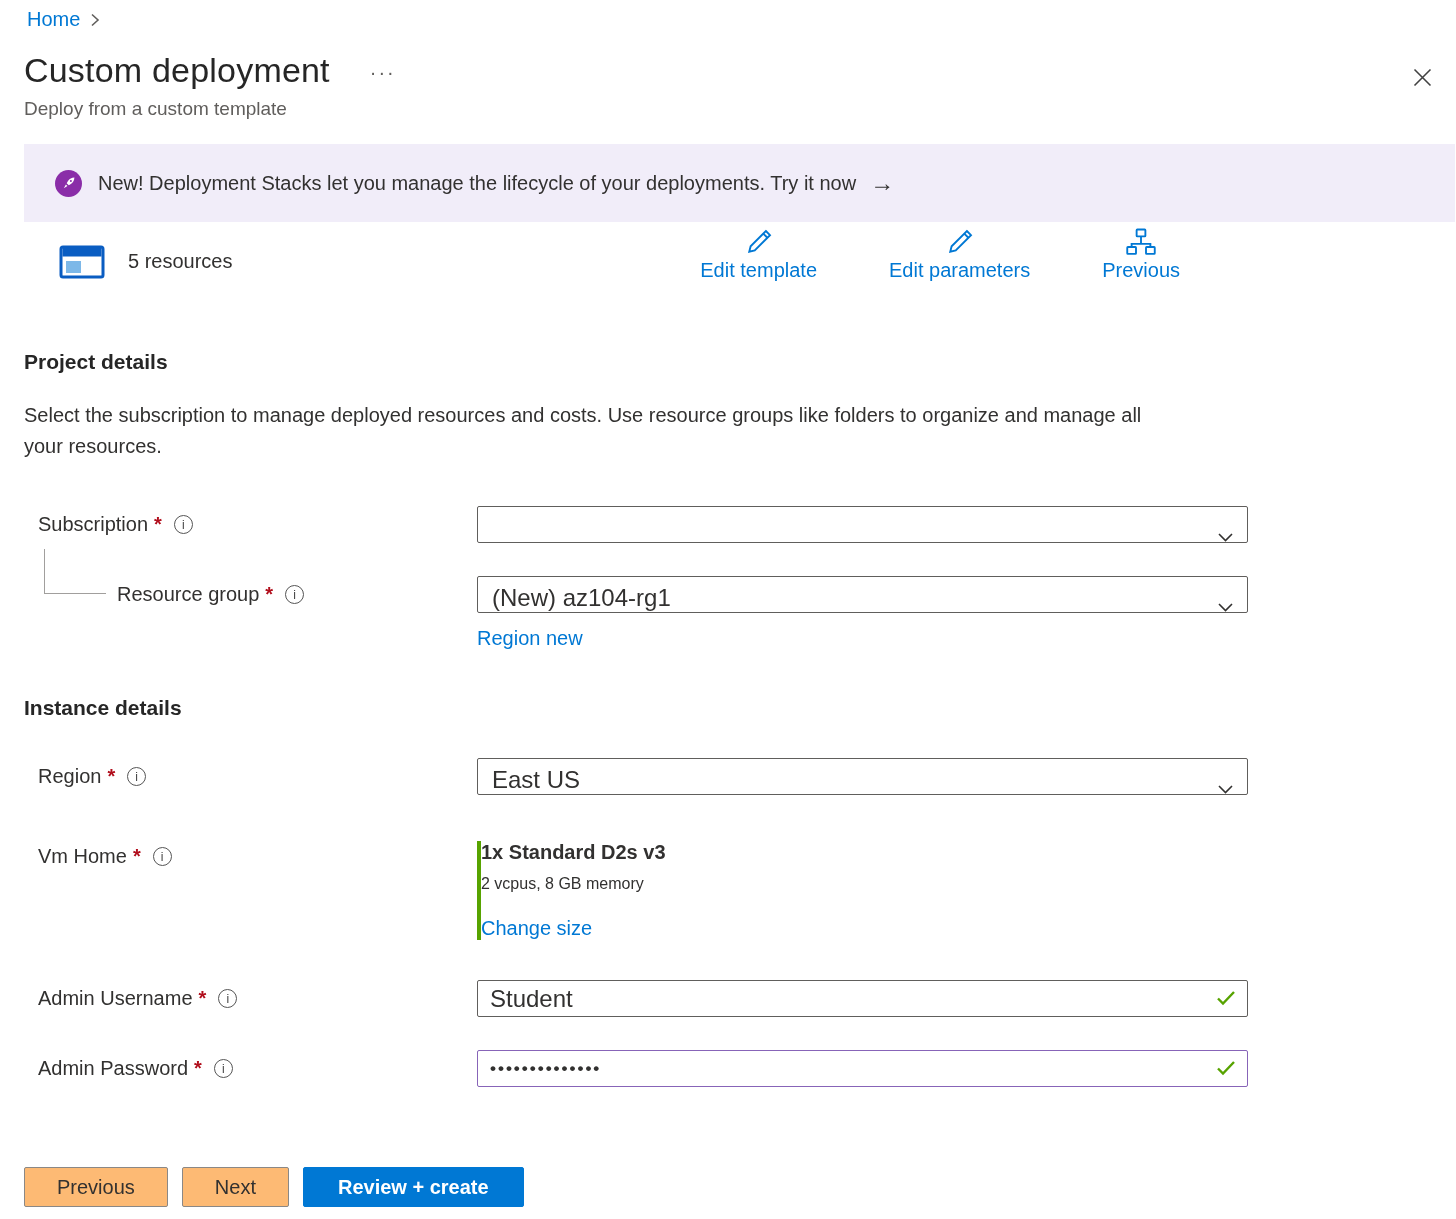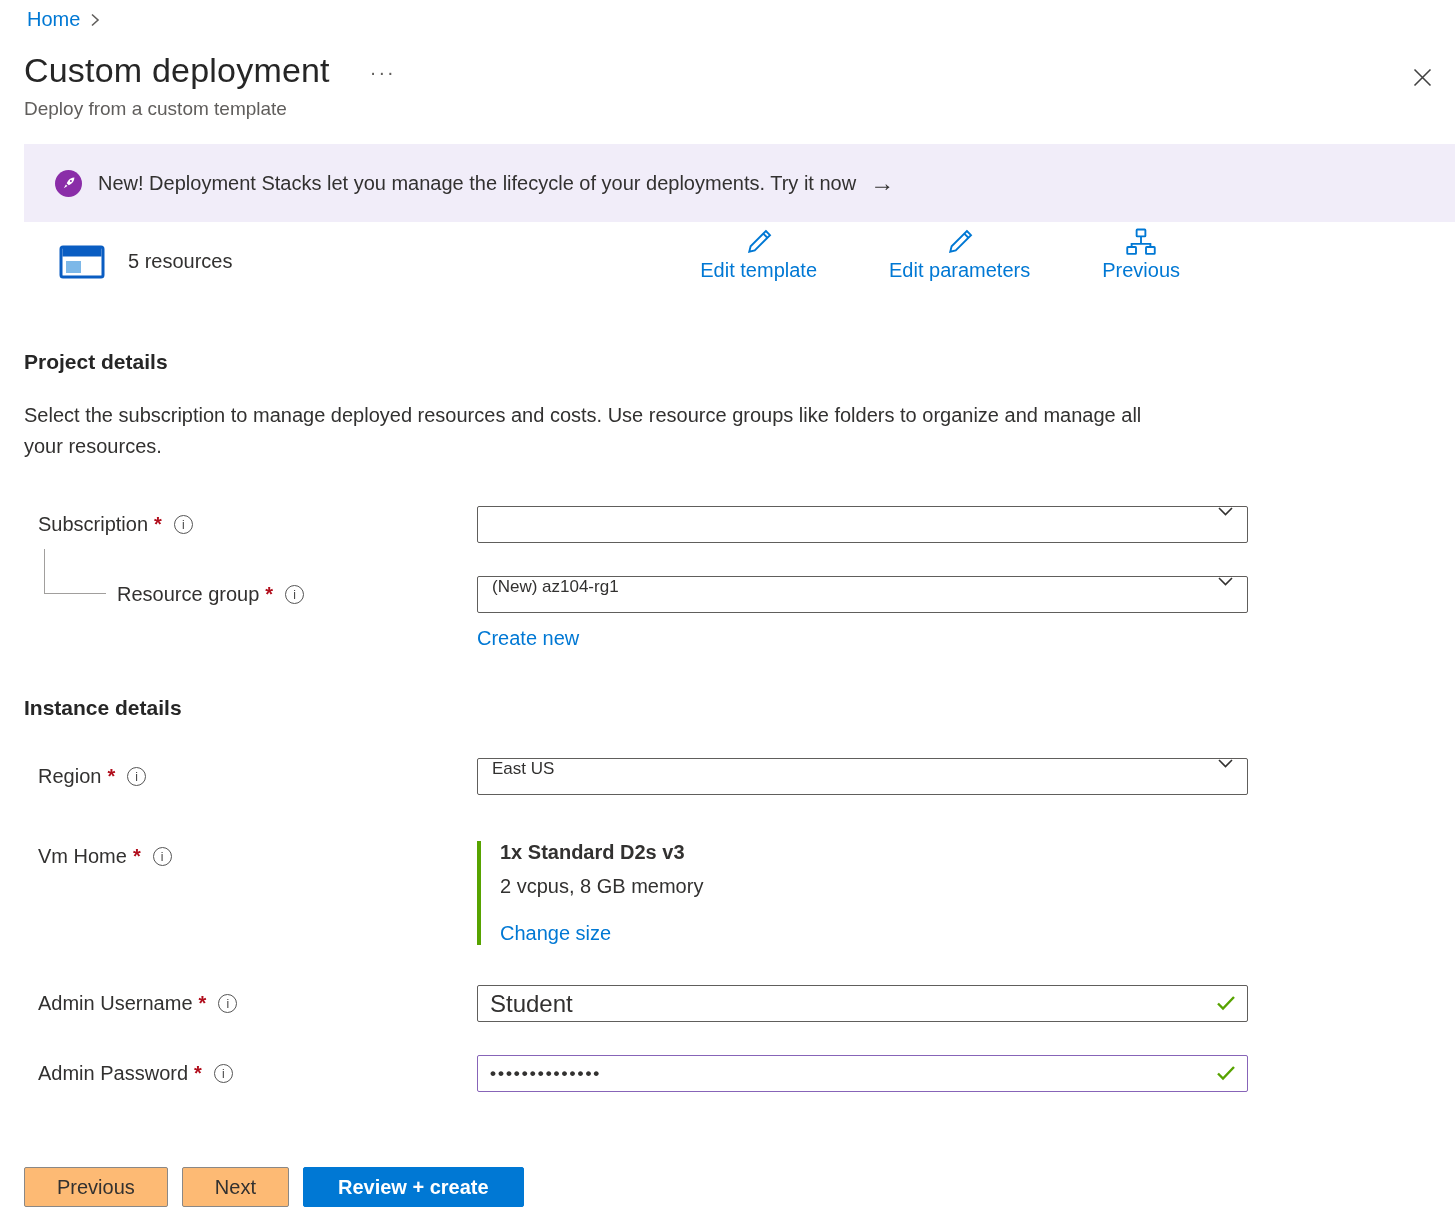--- a/index.html
+++ b/index.html
@@ -64,36 +64,36 @@
   .info {
     width:19px; height:19px; border-radius:50%; border:1.4px solid #555;
     font-size:12px; color:#444; display:inline-flex; align-items:center; justify-content:center;
     margin-left:12px; font-style:normal; cursor:pointer; flex:0 0 auto;
   }
   .elbow { position:absolute; left:20px; top:-27px; width:62px; height:45px;
     border-left:1px solid #a19f9d; border-bottom:1px solid #a19f9d; }
 
   .dropdown {
     height:37px; border:1px solid #605e5c; border-radius:2px; background:#fff;
-    display:flex; align-items:flex-start; justify-content:space-between;
-    padding:0 14px; font-size:17px; cursor:pointer; width:100%;
+    display:flex; align-items:flex-end; justify-content:space-between;
+    padding:0 14px; font-size:24px; cursor:pointer; width:100%;
   }
   .input-wrap { position:relative; width:100%; }
   .text-input {
     width:100%; height:37px; border:1px solid #605e5c; border-radius:2px;
     font-size:24px; padding:0 46px 0 12px; font-family:"Liberation Sans",sans-serif; color:#323130;
   }
   .text-input.password { border-color:#8764b8; letter-spacing:2px; font-size:17px; font-weight:700; }
   .check-badge { position:absolute; right:12px; top:10px; }
 
   .create-new { display:inline-block; margin-top:14px; font-size:20px; }
 
-  .vm-block { border-left:4px solid #57a300; padding-left:19px; }
+  .vm-block { border-left:4px solid #57a300; padding-left:0; }
   .vm-name { font-size:20px; font-weight:700; }
-  .vm-specs { font-size:20px; margin-top:11px; }
+  .vm-specs { font-size:16px; margin-top:11px; }
   .vm-change { display:inline-block; margin-top:24px; font-size:20px; }
 
   
   .footer { position:absolute; bottom:12px; left:24px; display:flex; gap:14px; }
   .btn {
     height:40px; font-size:20px; font-family:"Liberation Sans",sans-serif;
     background:#fdba74; border:1px solid #8a8886; border-radius:2px;
     padding:0 32px; color:#323130; cursor:pointer;
   }
   .btn-primary { background:#0078d4; border-color:#0078d4; color:#fff; font-weight:700; padding:0 34px; }
@@ -194,21 +194,21 @@
       <span class="req">*</span>
       <span class="info">i</span>
     </div>
     <div class="control-cell">
       <div class="dropdown">
         <span>(New) az104-rg1</span>
         <svg width="15" height="9" viewBox="0 0 15 9">
             <path d="M1 1l6.5 6.5L14 1" stroke="#323130" stroke-width="1.6" fill="none"></path>
           </svg>
       </div>
-      <a class="create-new">Create new</a>
+      <a class="create-new">Region new</a>
     </div>
   </div>
 
   <h2 class="h-instance">Instance details</h2>
 
   <div class="form-row row-region">
     <div class="label-cell">
       <span class="flabel">Region</span>
       <span class="req">*</span>
       <span class="info">i</span>

